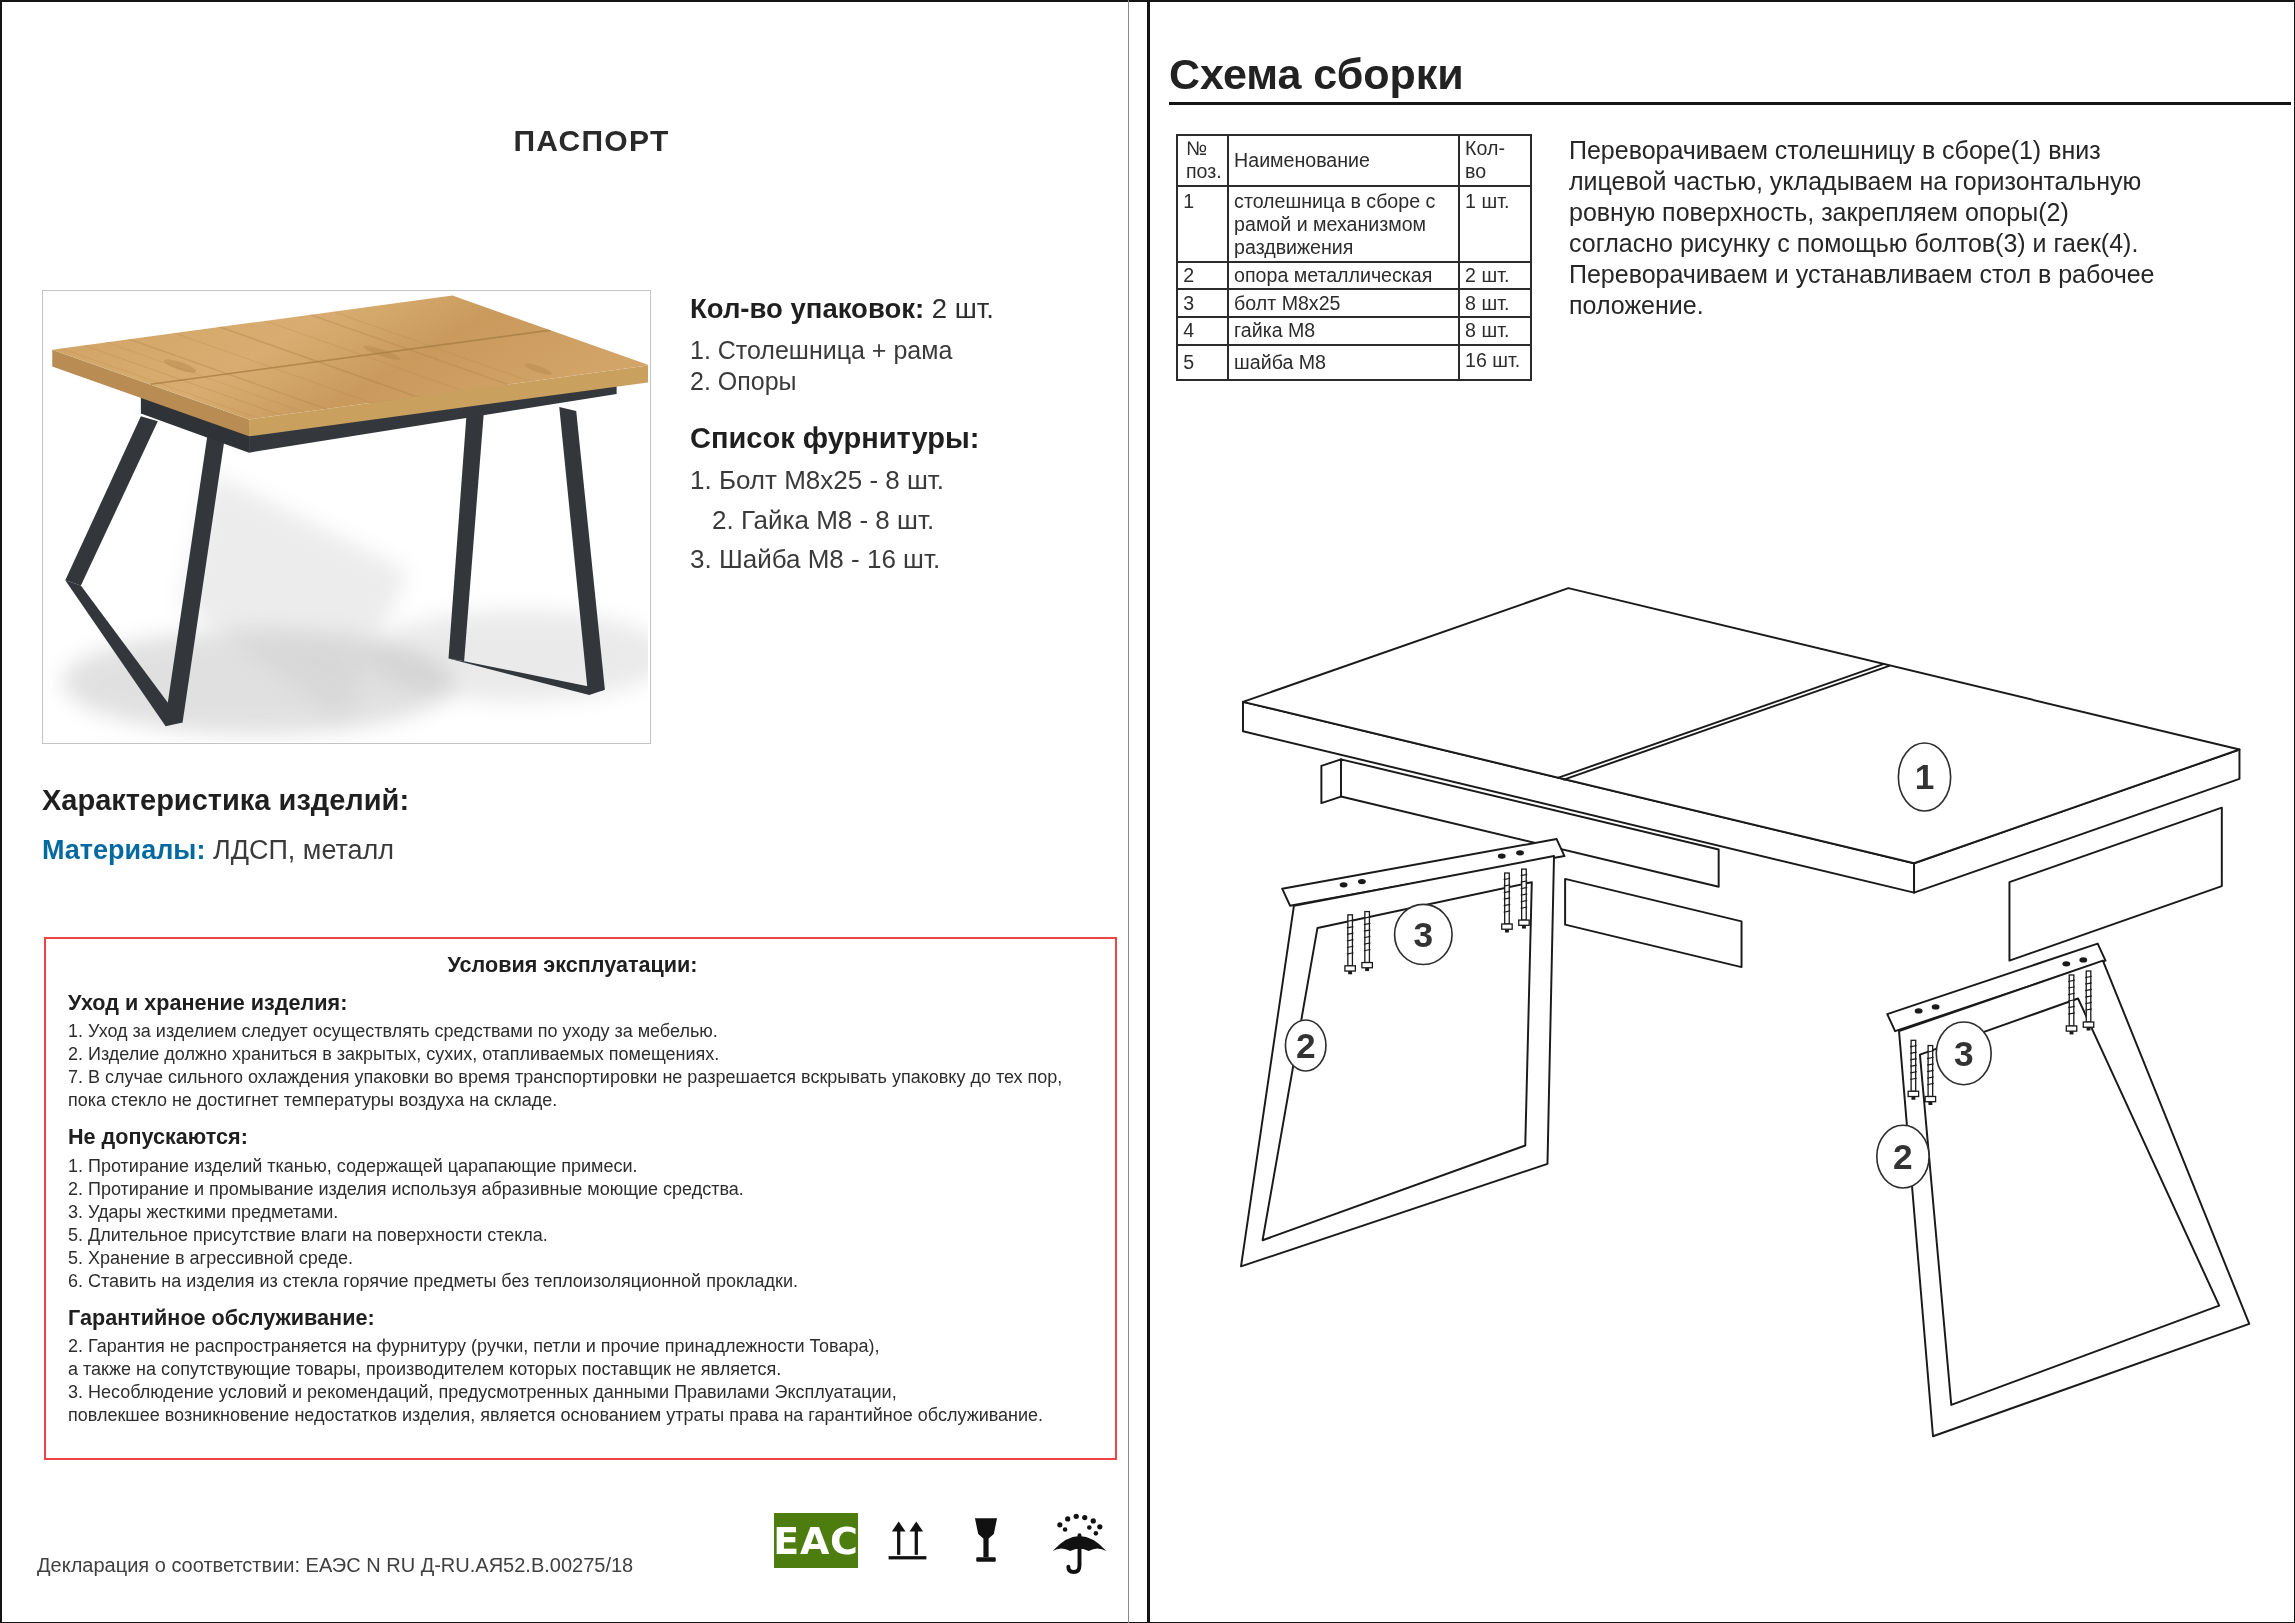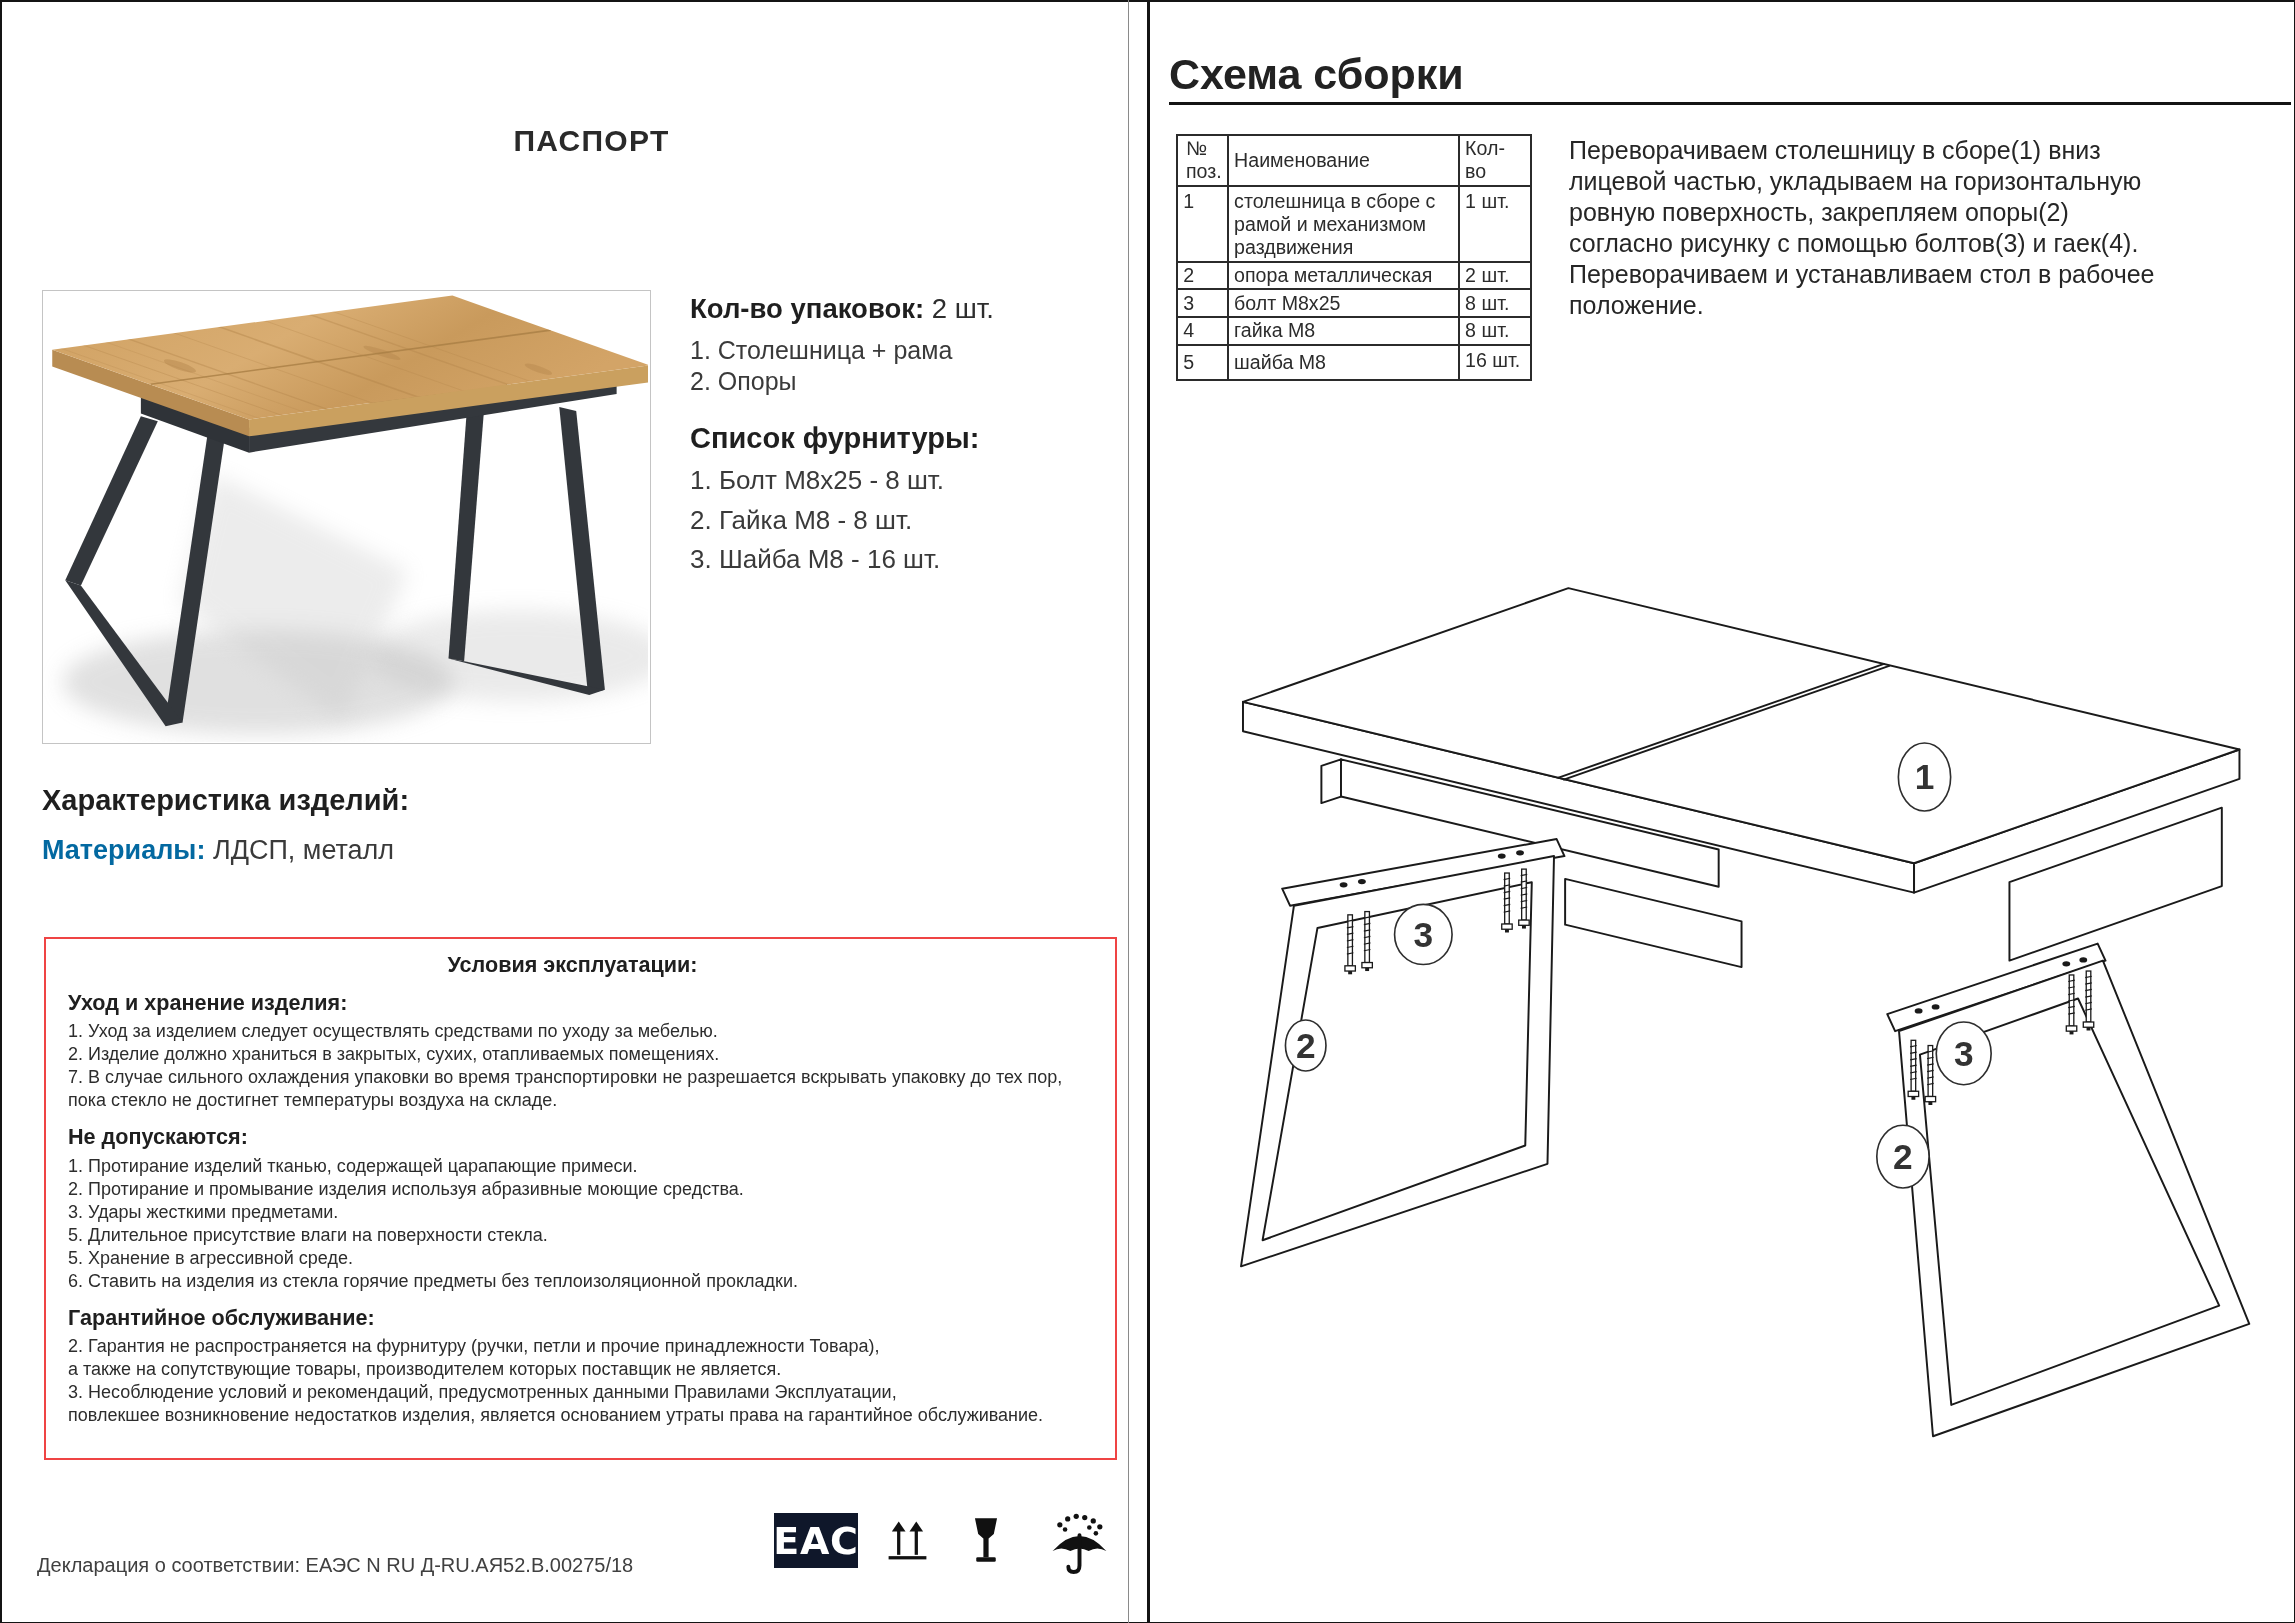--- a/index.html
+++ b/index.html
@@ -22,21 +22,21 @@
   .hw-item{left:690px;font-size:26px;color:#3a3a3a;}
   .char-title{left:42px;top:784px;font-size:29px;font-weight:bold;}
   .materials{left:42px;top:835px;font-size:27px;color:#3a3a3a;}
   .materials b{color:#0369a1;}
   .cond-box{left:44px;top:937px;width:1073px;height:523px;border:2px solid #ef4444;box-sizing:border-box;padding:13px 38px 0 22px;overflow:hidden;}
   .cond-title{text-align:center;font-size:21.6px;font-weight:bold;}
   .cond-h{font-size:21.6px;font-weight:bold;margin-top:11.8px;margin-bottom:4.6px;}
   .cond-item{font-size:18px;line-height:23px;color:#2d2d2d;}
   .declaration{left:37px;top:1554px;font-size:20px;color:#404040;}
   .marks .mark{position:absolute;}
-  .eac-box{left:774px;top:1513px;width:84px;height:55px;background:#0f172a;display:flex;align-items:center;justify-content:center;}
+  .eac-box{left:774px;top:1513px;width:84px;height:55px;background:#4d7c0f;display:flex;align-items:center;justify-content:center;}
   .eac-box span{color:#fff;font-size:38px;font-weight:bold;letter-spacing:0.7px;font-family:"DejaVu Sans",sans-serif;}
 
   
   .schema-title{left:1169px;top:50px;font-size:43px;font-weight:bold;color:#222;}
   .schema-rule{left:1169px;top:102px;width:1122px;height:2.6px;background:#141414;}
   table.parts{position:absolute;left:1176px;top:134px;border-collapse:collapse;table-layout:fixed;}
   table.parts td,table.parts th{border:2px solid #2b2b2b;font-size:19.6px;font-weight:normal;text-align:left;padding:1.3px 5.2px;color:#2c2c2c;vertical-align:middle;box-sizing:border-box;}
   table.parts .c0{width:47px;padding-left:8px;}
   table.parts .c1{width:231px;}
   table.parts .c2{width:72px;}
@@ -121,21 +121,21 @@
 
 <div class="abs pkg-label-row">
   <b>Кол-во упаковок:</b>
   <span class="pkg-value">2 шт.</span>
 </div>
 <div class="abs pkg-item1">1. Столешница + рама</div>
 <div class="abs pkg-item2">2. Опоры</div>
 
 <div class="abs hw-title">Список фурнитуры:</div>
 <div class="abs hw-item" style="top:465px;">1. Болт М8х25 - 8 шт.</div>
-<div class="abs hw-item" style="top:505px;">2. Гайка М8 - 8 шт.</div>
+<div class="abs hw-item" style="top:505px;margin-left:22px;">2. Гайка М8 - 8 шт.</div>
 <div class="abs hw-item" style="top:544px;">3. Шайба М8 - 16 шт.</div>
 
 <div class="abs char-title">Характеристика изделий:</div>
 <div class="abs materials">
   <b>Материалы:</b>
   <span>ЛДСП, металл</span>
 </div>
 
 <div class="abs cond-box">
   <div class="cond-title">Условия эксплуатации:</div>

